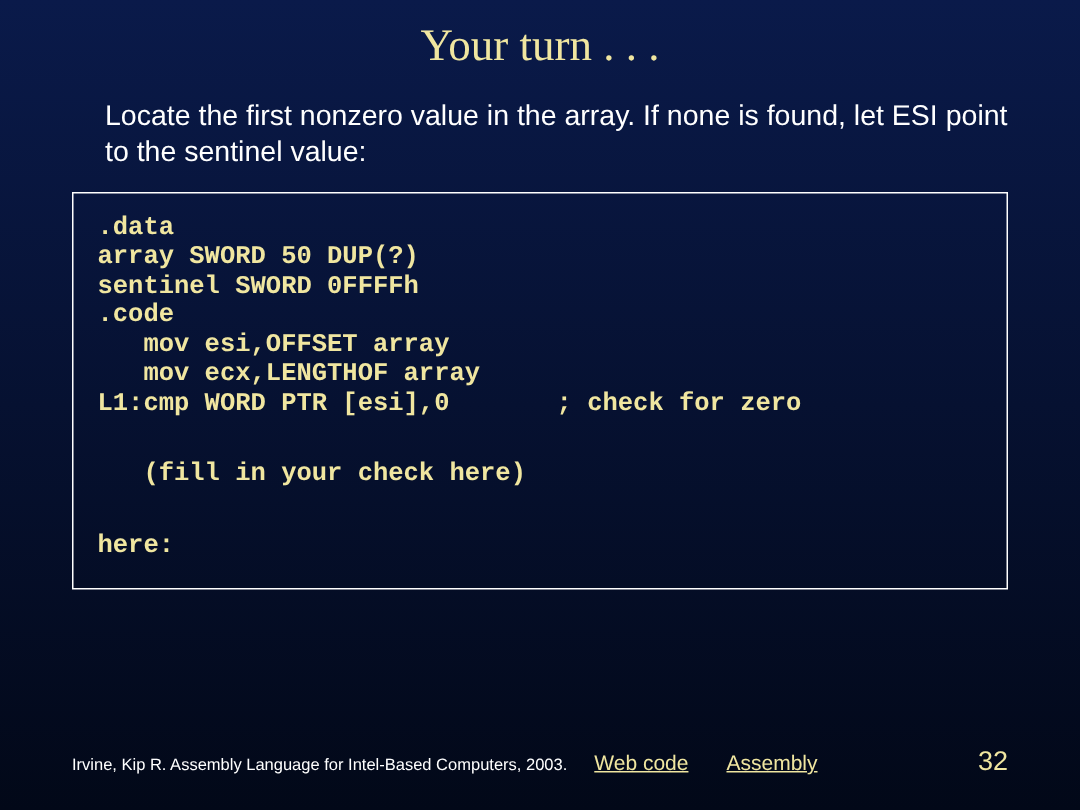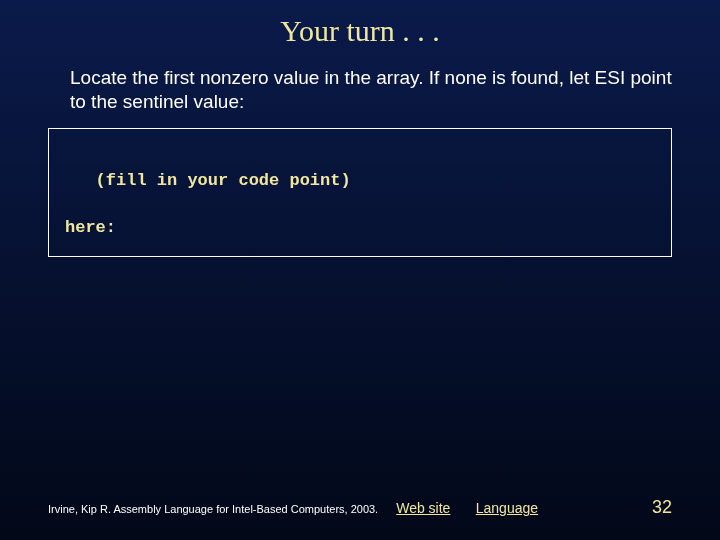--- a/index.html
+++ b/index.html
@@ -74,22 +74,28 @@
     font-size: 18px;
   }
 </style>
 </head>
 <body>
 
 <div class="title">Your turn . . .</div>
 
 <div class="instruction">Locate the first nonzero value in the array. If none is found, let ESI point to the sentinel value:</div>
 
-<div class="code-box"><div class="fill">   (fill in your code point)</div><div>here:</div></div>
+<div class="code-box"><div>.data
+array SWORD 50 DUP(?)
+sentinel SWORD 0FFFFh
+.code
+   mov esi,OFFSET array
+   mov ecx,LENGTHOF array
+L1:cmp WORD PTR [esi],0       ; check for zero</div><div class="fill">   (fill in your check here)</div><div>here:</div></div>
 
 <div class="footer">
   <span class="credit">Irvine, Kip R. Assembly Language for Intel-Based Computers, 2003.</span>
   <span class="links">
-    <a href="#">Web site</a>
-    <a href="#">Language</a>
+    <a href="#">Web code</a>
+    <a href="#">Assembly</a>
   </span>
   <span class="page">32</span>
 </div>
 
 </body></html>

